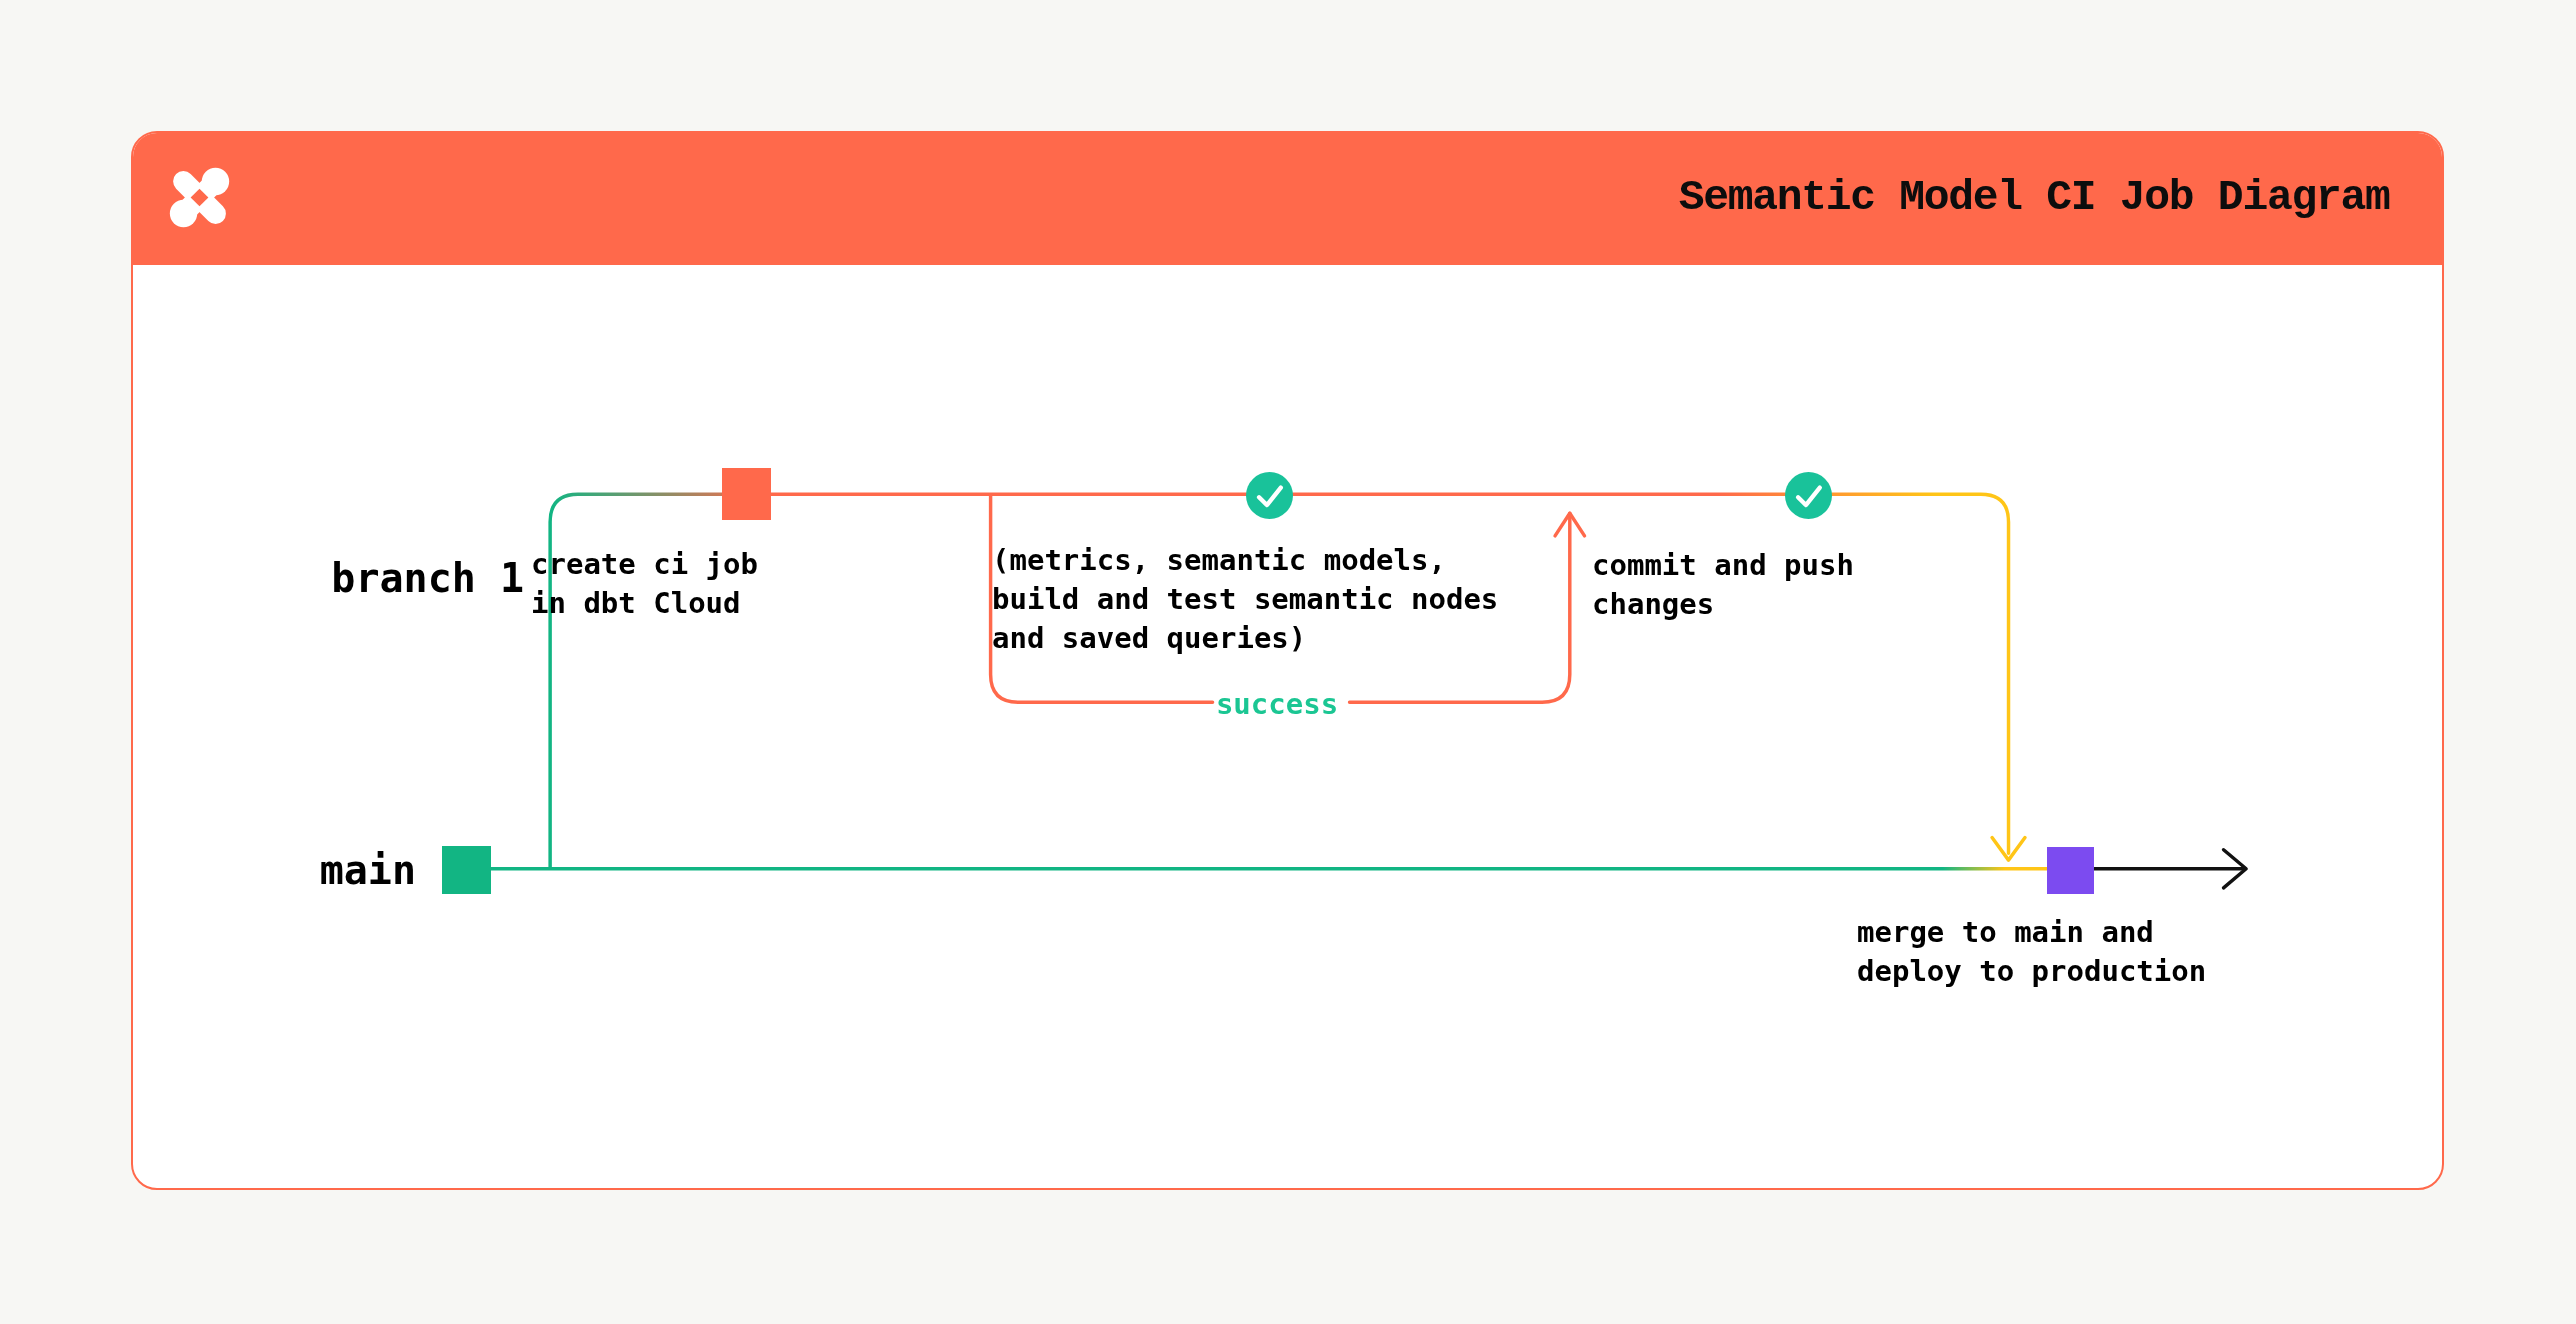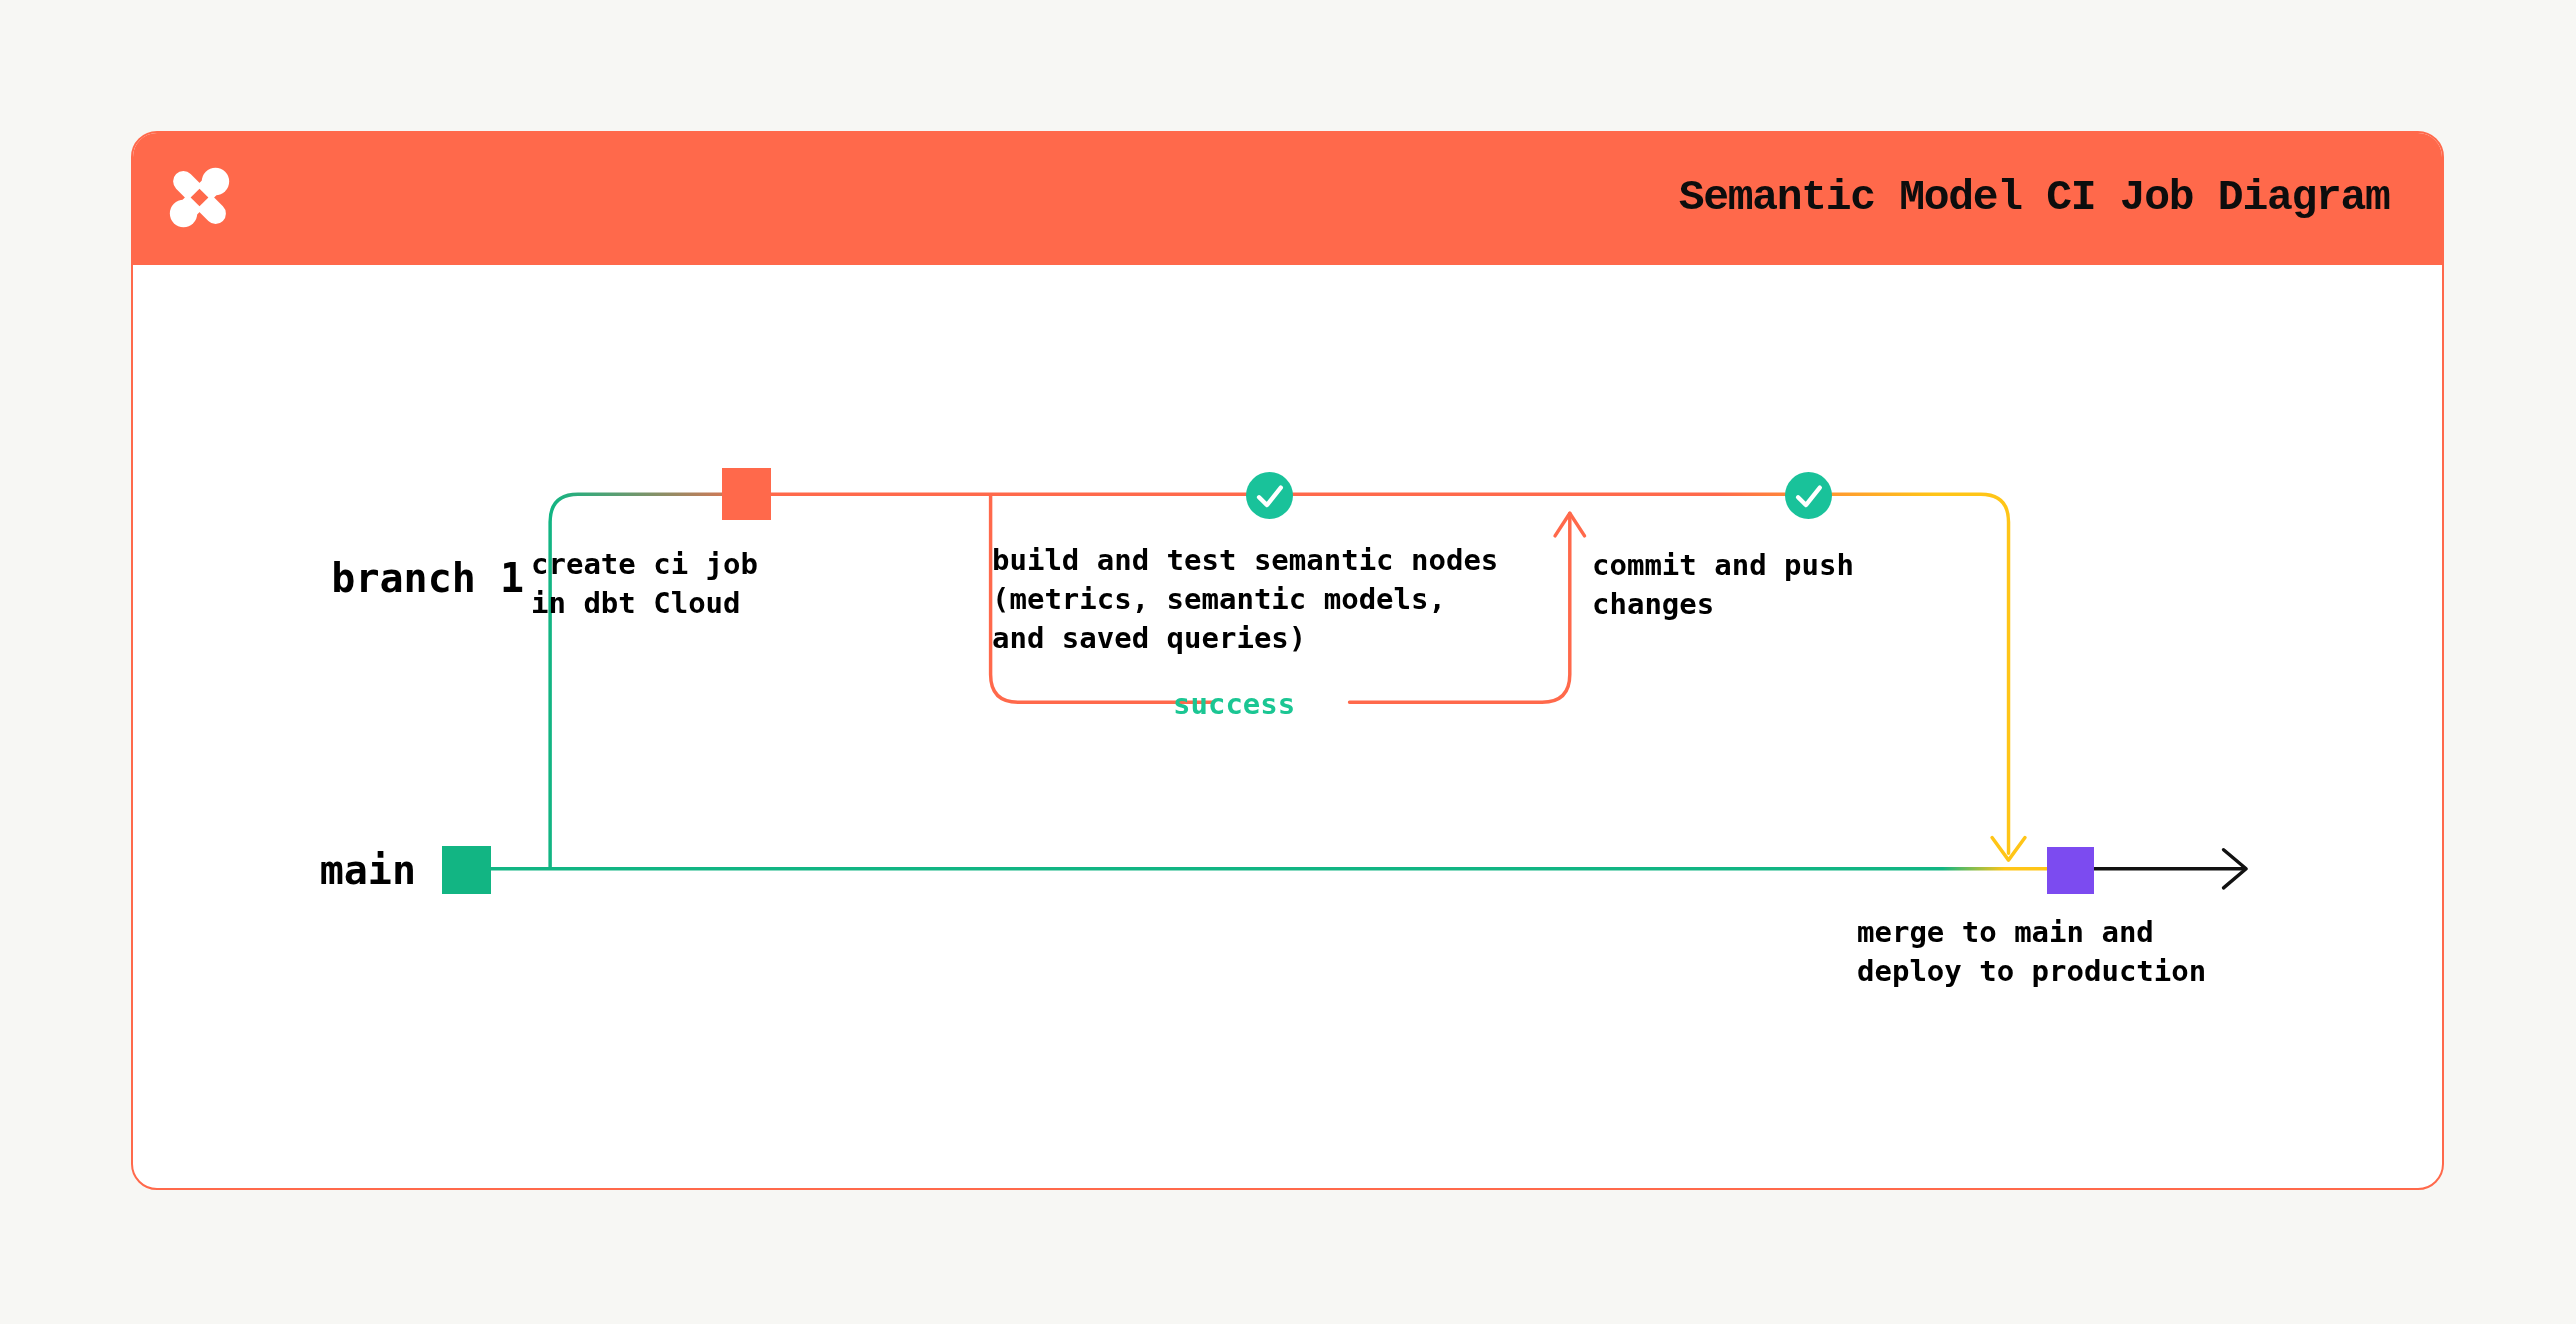--- a/index.html
+++ b/index.html
@@ -72,21 +72,21 @@
   .lane-branch { right: 2052px; top: 552px; }
   .lane-main   { right: 2160px; top: 844px; }
   .node-label { font-size: 29px; line-height: 39px; text-align: left; }
   .node-label span { display: block; white-space: nowrap; }
   .node-create { left: 531px;  top: 545px; width: 434px; }
   .node-build  { left: 992px; top: 541px; width: 572px; }
   .node-commit { left: 1592px; top: 546px; width: 434px; }
   .node-merge  { left: 1857px; top: 913px; width: 434px; }
   .success-label {
     left: 1173px; top: 687px; width: 208px;
-    font-size: 29px; line-height: 35px; 
+    font-size: 29px; line-height: 35px; text-align: center;
     color: #1BC693;
   }
 </style>
 </head>
 <body>
 
 <div id="page-root">
 
   <div class="card">
     <div class="card-header">
@@ -152,22 +152,22 @@
       <polyline points="15,29 24,38 40,18" fill="none" stroke="#FFFFFF" stroke-width="5" stroke-linecap="round" stroke-linejoin="round"></polyline>
     </svg>
   </div>
 
   <div class="mono node-label node-create">
     <span>create ci job</span>
     <span>in dbt Cloud</span>
   </div>
 
   <div class="mono node-label node-build">
+    <span>(metrics, semantic models,</span>
     <span>build and test semantic nodes</span>
-    <span>(metrics, semantic models,</span>
     <span>and saved queries)</span>
   </div>
 
   <div class="mono node-label node-commit">
     <span>commit and push</span>
     <span>changes</span>
   </div>
 
   <div class="mono node-label node-merge">
     <span>merge to main and</span>

